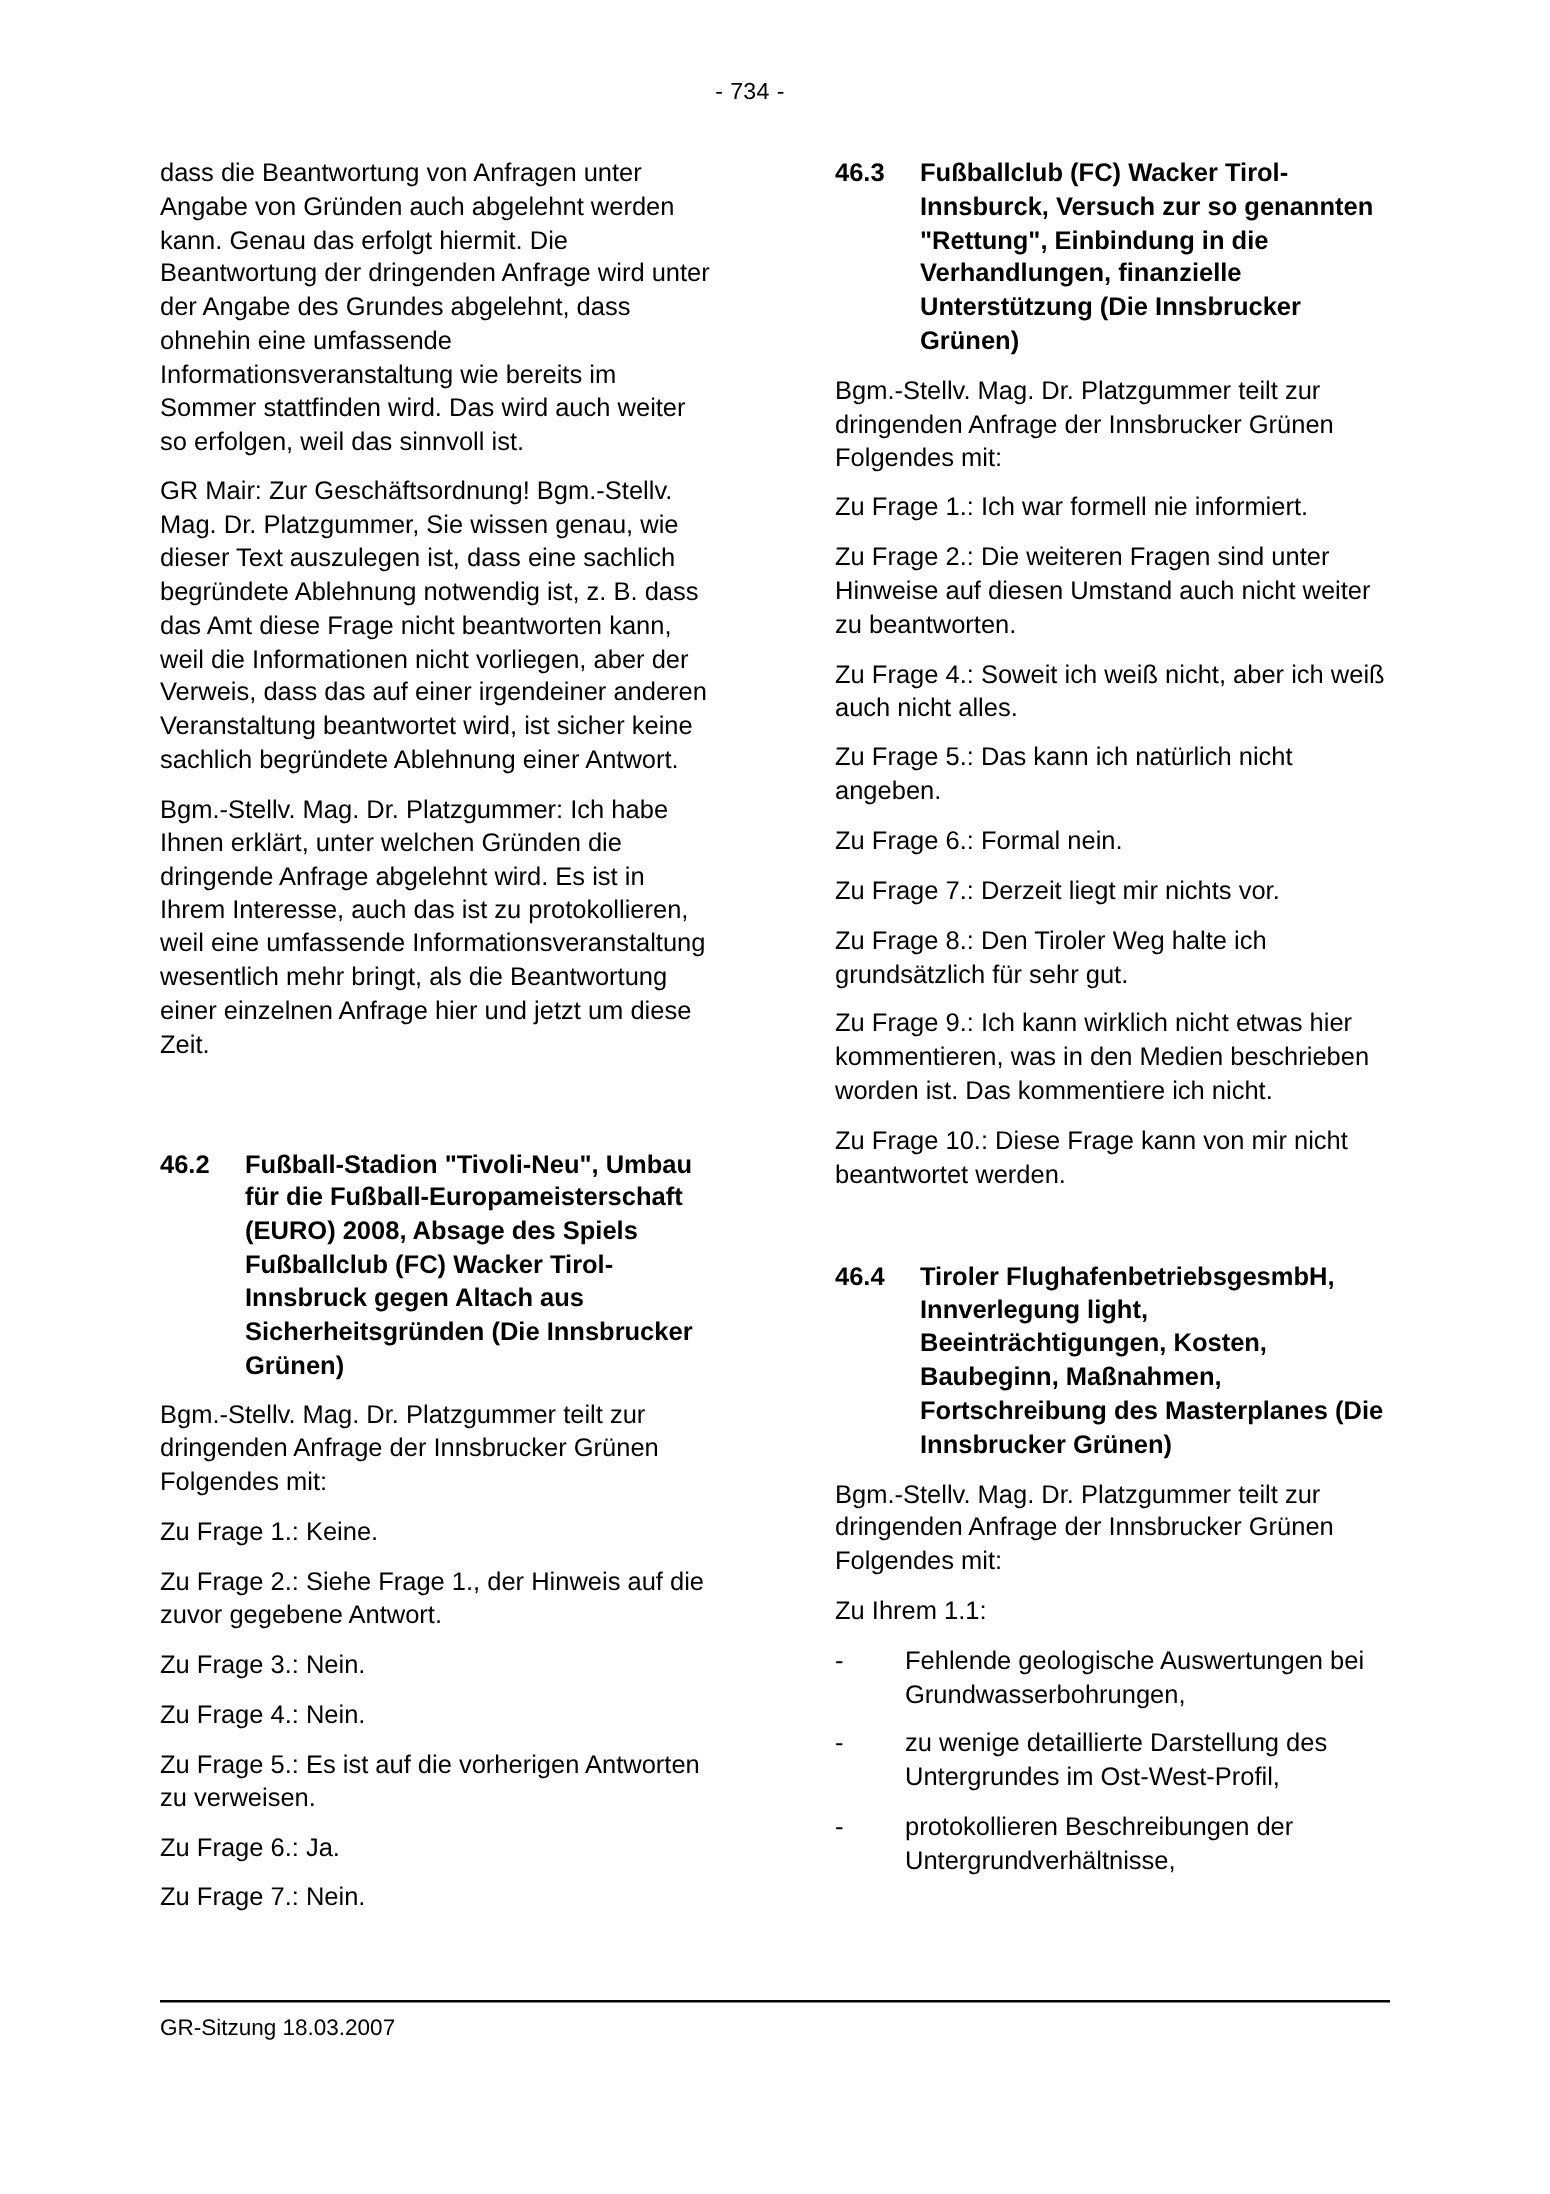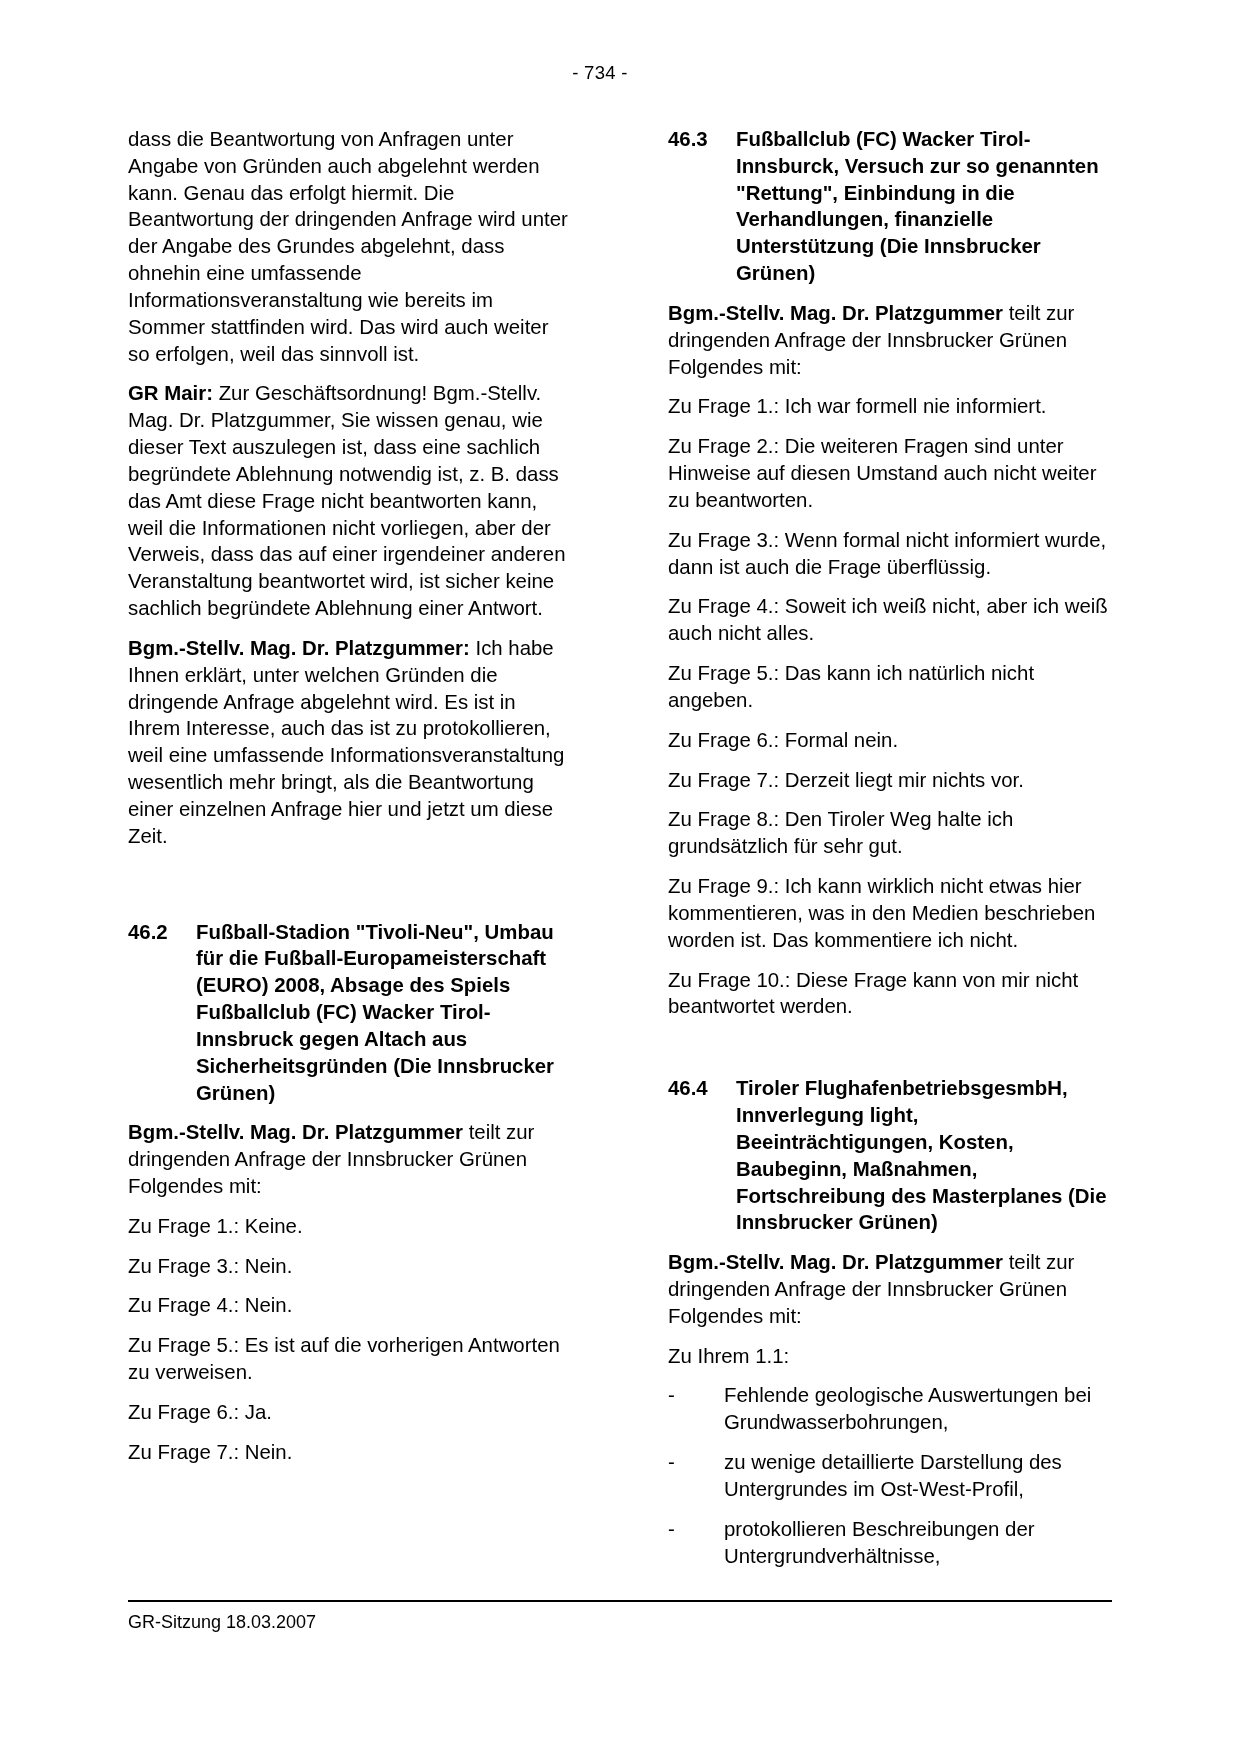--- a/index.html
+++ b/index.html
@@ -40,21 +40,21 @@
   .col {
     width: 462px;
   }
   p {
     margin: 0 0 13px 0;
     font-size: 20.4px;
     line-height: 1.315;
     text-align: left;
   }
   b, .b {
-    font-weight: bold;
+    font-weight: normal;
     margin-top: 36px;
   }
   .heading {
     display: flex;
     margin: 0 0 13px 0;
     font-weight: bold;
     font-size: 20.4px;
     line-height: 1.315;
   }
   .heading .num {
@@ -118,40 +118,40 @@
       <div class="spacer-lg"></div>
 
       <div class="heading">
         <span class="num">46.2</span>
         <span class="txt">Fußball-Stadion "Tivoli-Neu", Umbau für die Fußball-Europameisterschaft (EURO) 2008, Absage des Spiels Fußballclub (FC) Wacker Tirol-Innsbruck gegen Altach aus Sicherheitsgründen (Die Innsbrucker Grünen)</span>
       </div>
 
       <p><b>Bgm.-Stellv. Mag. Dr. Platzgummer</b><span> teilt zur dringenden Anfrage der Innsbrucker Grünen Folgendes mit:</span></p>
 
       <p>Zu Frage 1.: Keine.</p>
+      <p>Zu Frage 2.: Siehe Frage 1., der Hinweis auf die zuvor gegebene Antwort.</p>
       <p>Zu Frage 3.: Nein.</p>
       <p>Zu Frage 4.: Nein.</p>
       <p>Zu Frage 5.: Es ist auf die vorherigen Antworten zu verweisen.</p>
       <p>Zu Frage 6.: Ja.</p>
       <p>Zu Frage 7.: Nein.</p>
 
     </div>
 
     <div class="col">
 
       <div class="heading">
         <span class="num">46.3</span>
         <span class="txt">Fußballclub (FC) Wacker Tirol-Innsburck, Versuch zur so genannten "Rettung", Einbindung in die Verhandlungen, finanzielle Unterstützung (Die Innsbrucker Grünen)</span>
       </div>
 
       <p><b>Bgm.-Stellv. Mag. Dr. Platzgummer</b><span> teilt zur dringenden Anfrage der Innsbrucker Grünen Folgendes mit:</span></p>
 
       <p>Zu Frage 1.: Ich war formell nie informiert.</p>
       <p>Zu Frage 2.: Die weiteren Fragen sind unter Hinweise auf diesen Umstand auch nicht weiter zu beantworten.</p>
-      <p>Zu Frage 3.: Wenn formal nicht informiert wurde, dann ist auch die Frage überflüssig.</p>
       <p>Zu Frage 4.: Soweit ich weiß nicht, aber ich weiß auch nicht alles.</p>
       <p>Zu Frage 5.: Das kann ich natürlich nicht angeben.</p>
       <p>Zu Frage 6.: Formal nein.</p>
       <p>Zu Frage 7.: Derzeit liegt mir nichts vor.</p>
       <p>Zu Frage 8.: Den Tiroler Weg halte ich grundsätzlich für sehr gut.</p>
       <p>Zu Frage 9.: Ich kann wirklich nicht etwas hier kommentieren, was in den Medien beschrieben worden ist. Das kommentiere ich nicht.</p>
       <p>Zu Frage 10.: Diese Frage kann von mir nicht beantwortet werden.</p>
 
       <div class="spacer-md"></div>
 

